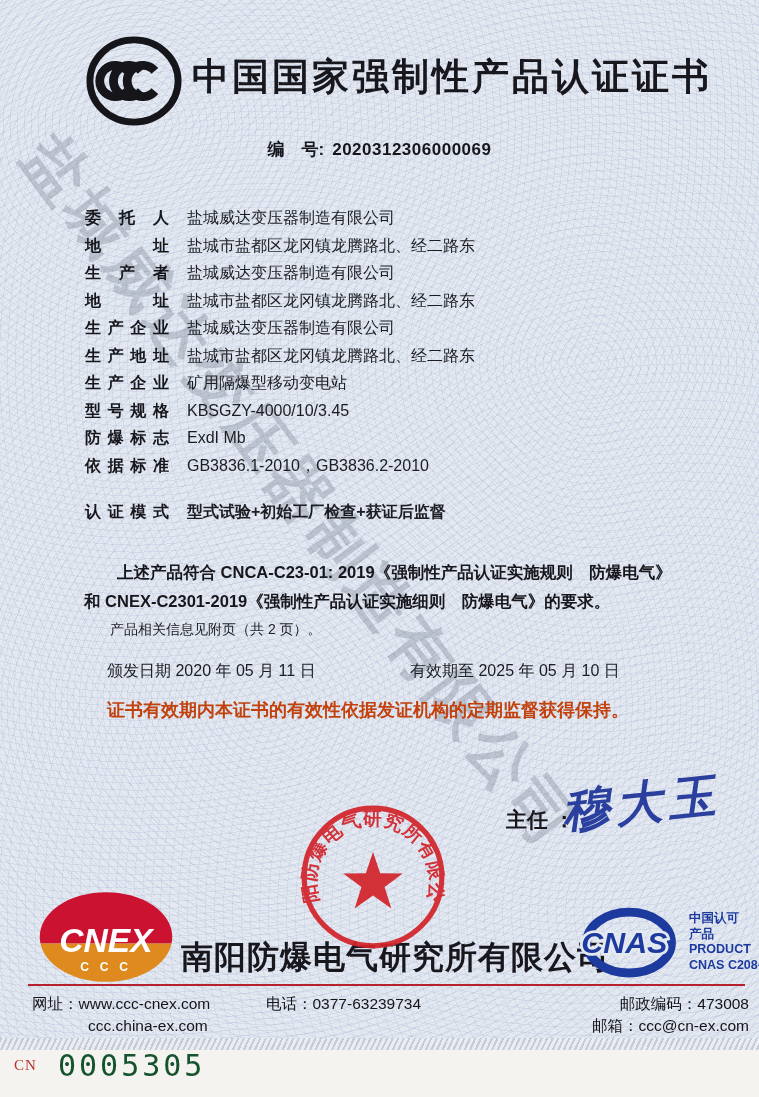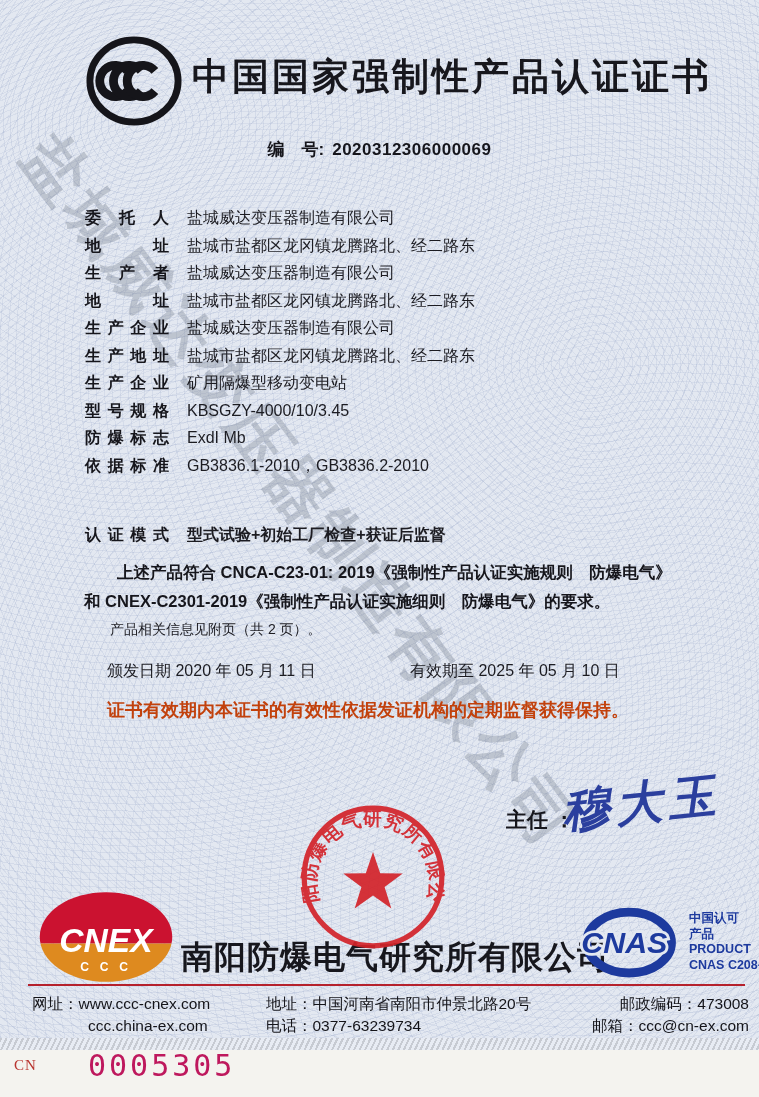--- a/index.html
+++ b/index.html
@@ -46,21 +46,21 @@
   .certno .lbl{font-weight:700;margin-right:8px;}
   .certno .num{font-weight:700;letter-spacing:.5px;}
   
   .fields{position:absolute;left:85px;top:204px;}
   .field-row{display:flex;height:27.5px;line-height:27.5px;white-space:nowrap;}
   .field-label{
     width:84px;margin-right:18px;font-weight:700;color:#16161c;font-size:16px;
     text-align:justify;text-align-last:justify;text-justify:inter-character;
   }
   .field-value{font-size:16px;color:#1c1c22;}
-  .field-row:last-child{margin-top:42px;}
+  .field-row:last-child{margin-top:19px;}
   .field-row:last-child .field-value{font-weight:700;}
   
   .para{position:absolute;left:84px;top:558px;width:650px;font-size:16.5px;font-weight:700;
         color:#16161c;line-height:29px;}
   .para .l1{text-indent:2em;white-space:nowrap;}
   .para .l2{white-space:nowrap;}
   .attach{position:absolute;left:110px;top:621px;font-size:14px;color:#1c1c22;white-space:nowrap;}
   .dates{position:absolute;left:0;top:661px;width:759px;font-size:16px;color:#1c1c22;}
   .date-issue{position:absolute;left:107px;white-space:nowrap;}
   .date-valid{position:absolute;left:410px;white-space:nowrap;}
@@ -88,21 +88,21 @@
   .footer{position:absolute;left:0;top:993px;width:759px;font-size:15.5px;color:#141419;
           line-height:21.5px;}
   .f-col1{position:absolute;left:32px;white-space:nowrap;}
   .f-col1 .line2{padding-left:56px;}
   .f-col2{position:absolute;left:266px;white-space:nowrap;}
   .f-col3{position:absolute;right:10px;text-align:right;white-space:nowrap;}
   
   .serial-prefix{position:absolute;left:14px;top:1057px;font-family:"Liberation Serif", serif;
                  font-size:15px;color:#b8342f;letter-spacing:1px;}
   .serial-number{position:absolute;left:58px;top:1048px;font-family:"DejaVu Sans Mono", monospace;
-                 font-size:30px;color:#be185d;letter-spacing:3px;margin-left:30px;}
+                 font-size:30px;color:#14532d;letter-spacing:3px;}
 </style>
 </head>
 <body>
 
 <div class="sheet"></div>
 <div class="sheet-edge"></div>
 
 <div class="watermark">盐城威达变压器制造有限公司</div>
 
 <div class="layer">
@@ -231,21 +231,20 @@
     <div>CNAS C208-P</div>
   </div>
 
   <div class="redline"></div>
   <div class="footer">
     <div class="f-col1">
       <div>网址：www.ccc-cnex.com</div>
       <div class="line2">ccc.china-ex.com</div>
     </div>
     <div class="f-col2">
-      <div>地址：中国河南省南阳市仲景北路20号</div>
       <div>电话：0377-63239734</div>
     </div>
     <div class="f-col3">
       <div>邮政编码：473008</div>
       <div>邮箱：ccc@cn-ex.com</div>
     </div>
   </div>
 
   <div class="serial-prefix">CN</div>
   <div class="serial-number">0005305</div>

